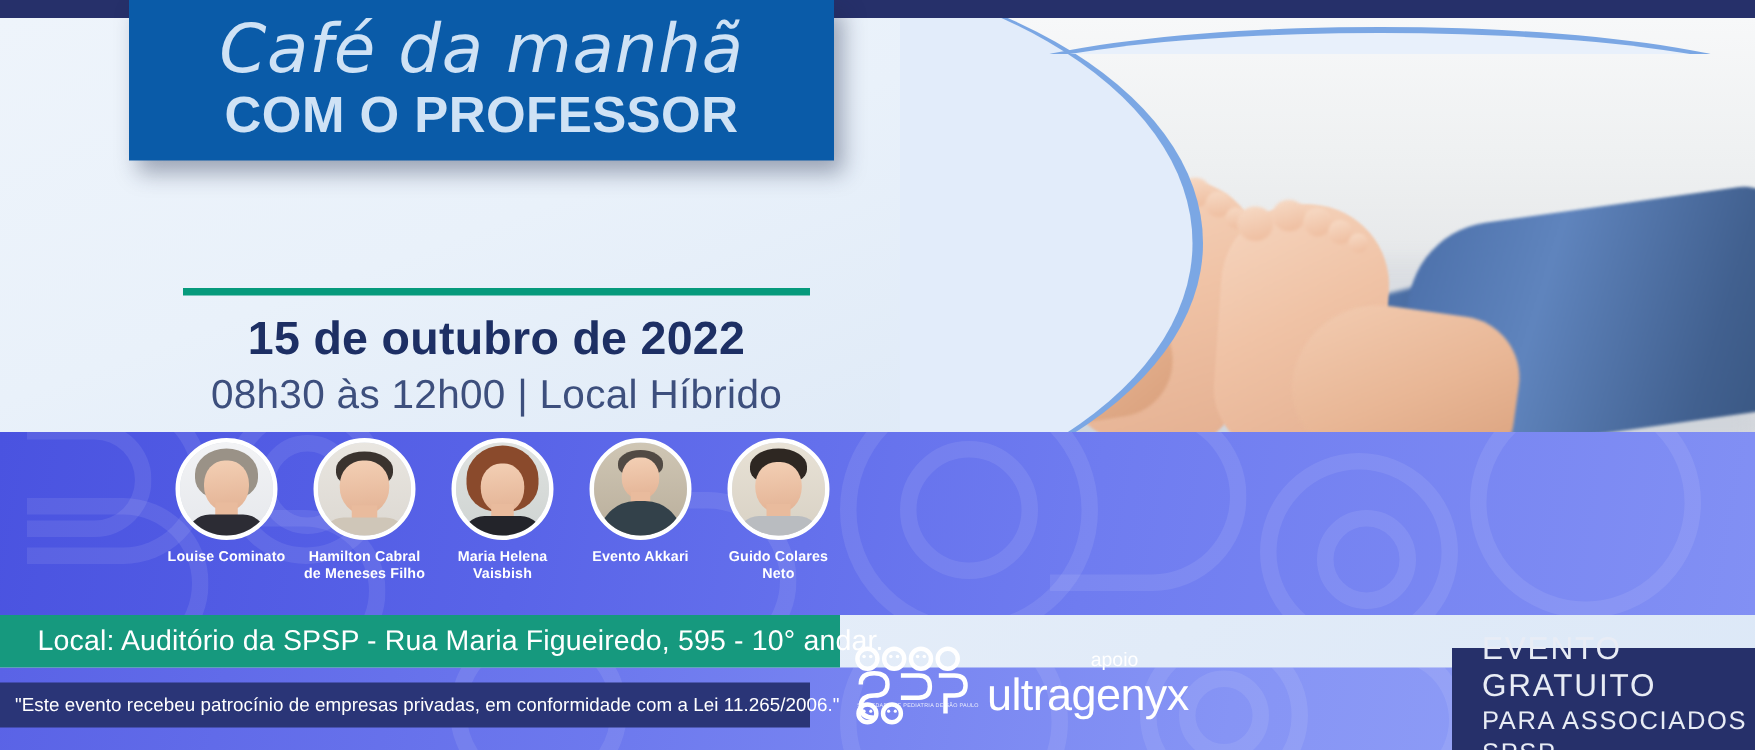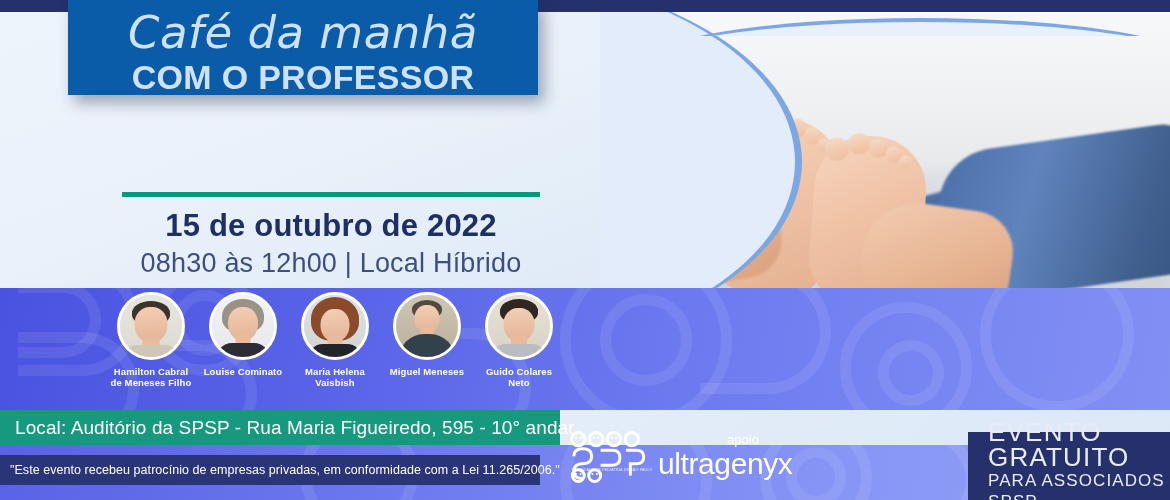--- a/index.html
+++ b/index.html
@@ -105,21 +105,21 @@
     transform:rotate(8deg);
   }
   .watch{
     position:absolute;left:22px;bottom:34px;width:34px;height:66px;
     background:linear-gradient(120deg,#5a3026,#3e1f18 60%,#54291f);
     border-radius:12px;transform:rotate(-20deg);filter:blur(0.8px);
   }
 
   
   .title-box{
-    position:absolute;left:68px;top:0;width:470px;height:95px;
+    position:absolute;left:86px;top:0;width:470px;height:107px;
     background:#0a5ba8;z-index:20;
     box-shadow:6px 8px 14px rgba(30,40,70,.38);
   }
   .t-script{
     color:#cfe2f5;font-style:italic;font-weight:400;
     font-size:45px;line-height:50px;text-align:center;
     margin-top:8px;letter-spacing:.5px;
     font-family:"DejaVu Sans", sans-serif;
   }
   .t-caps{
@@ -202,21 +202,21 @@
             background:#e9bb9d;}
   .pf .body{position:absolute;left:50%;transform:translateX(-50%);
             border-radius:32px 32px 0 0;}
 
   
   .local-bar{
     position:absolute;left:0;top:410px;width:560px;height:35px;
     background:#16997e;z-index:16;display:flex;align-items:center;
   }
   .local-bar span{
-    color:#ffffff;font-size:19px;padding-left:15px;white-space:nowrap;
+    color:#ffffff;font-size:19px;padding-left:25px;white-space:nowrap;
     letter-spacing:.1px;
   }
 
   
   .bottom-band{
     position:absolute;left:0;top:445px;width:1170px;height:55px;
     background:linear-gradient(100deg,#5a63e6 0%,#6d79ee 35%,#8694f5 70%,#93a2f7 100%);
     z-index:11;overflow:hidden;
   }
   .legal-bar{
@@ -247,21 +247,21 @@
     letter-spacing:-.4px;font-weight:400;
   }
 
   
   .free-badge{
     position:absolute;left:968px;top:432px;width:202px;height:68px;
     background:#26306a;z-index:19;
     display:flex;flex-direction:column;justify-content:center;
     align-items:flex-start;padding-left:20px;box-sizing:border-box;
   }
-  .fb1{color:#e8ecf5;font-size:26px;letter-spacing:1.2px;line-height:25px;}
+  .fb1{color:#e8ecf5;font-size:21px;letter-spacing:1.2px;line-height:25px;}
   .fb2{color:#e8ecf5;font-size:17px;letter-spacing:1.1px;line-height:21px;}
 </style>
 </head>
 <body>
 
 <div id="banner">
 
   <div class="photo-area">
     <div class="ph-bg"></div>
     <div class="ph-table"></div>
@@ -320,41 +320,41 @@
     <div class="wm wm-c" style="left:840px;top:14px;width:110px;height:110px;"></div>
     <div class="wm wm-c" style="left:878px;top:52px;width:44px;height:44px;"></div>
     <div class="wm wm-c" style="left:980px;top:-30px;width:132px;height:132px;"></div>
     <div class="wm wm-d" style="left:430px;top:40px;width:90px;height:96px;"></div>
 
     <div class="speakers-row">
 
       <div class="spk">
         <div class="spk-photo">
           <div class="pf">
+            <div class="bgf" style="background:linear-gradient(180deg,#f2f3f5,#e6e8ec);"></div>
+            <div class="hair" style="left:10px;top:4px;width:42px;height:34px;background:#9a9287;"></div>
+            <div class="face" style="top:12px;width:30px;height:34px;"></div>
+            <div class="neck" style="top:40px;width:15px;height:10px;"></div>
+            <div class="body" style="top:48px;width:54px;height:16px;background:#2c2c34;"></div>
+          </div>
+        </div>
+        <div class="spk-name">Louise Cominato</div>
+      </div>
+
+      <div class="spk">
+        <div class="spk-photo">
+          <div class="pf">
             <div class="bgf" style="background:linear-gradient(180deg,#e9e6e0,#dcd8d2);"></div>
             <div class="hair" style="left:12px;top:6px;width:38px;height:24px;background:#3a332e;"></div>
             <div class="face" style="top:12px;width:33px;height:36px;"></div>
             <div class="neck" style="top:42px;width:17px;height:10px;"></div>
             <div class="body" style="top:50px;width:56px;height:14px;background:#cfc6b8;"></div>
           </div>
         </div>
         <div class="spk-name">Hamilton Cabral<br>de Meneses Filho</div>
-      </div>
-
-      <div class="spk">
-        <div class="spk-photo">
-          <div class="pf">
-            <div class="bgf" style="background:linear-gradient(180deg,#f2f3f5,#e6e8ec);"></div>
-            <div class="hair" style="left:10px;top:4px;width:42px;height:34px;background:#9a9287;"></div>
-            <div class="face" style="top:12px;width:30px;height:34px;"></div>
-            <div class="neck" style="top:40px;width:15px;height:10px;"></div>
-            <div class="body" style="top:48px;width:54px;height:16px;background:#2c2c34;"></div>
-          </div>
-        </div>
-        <div class="spk-name">Louise Cominato</div>
       </div>
 
       <div class="spk">
         <div class="spk-photo">
           <div class="pf">
             <div class="bgf" style="background:linear-gradient(180deg,#dfe2e0,#cfd4d2);"></div>
             <div class="hair" style="left:7px;top:2px;width:48px;height:44px;background:#8a4a2c;"></div>
             <div class="face" style="top:14px;width:29px;height:33px;"></div>
             <div class="neck" style="top:41px;width:15px;height:10px;"></div>
             <div class="body" style="top:49px;width:54px;height:15px;background:#23242a;"></div>
@@ -366,21 +366,21 @@
       <div class="spk">
         <div class="spk-photo">
           <div class="pf">
             <div class="bgf" style="background:linear-gradient(180deg,#cfc6b4,#b9ae9b);"></div>
             <div class="hair" style="left:16px;top:5px;width:30px;height:18px;background:#514a44;"></div>
             <div class="face" style="top:10px;width:25px;height:28px;"></div>
             <div class="neck" style="top:33px;width:13px;height:8px;"></div>
             <div class="body" style="top:39px;width:56px;height:25px;background:#33414a;"></div>
           </div>
         </div>
-        <div class="spk-name">Miguel Meneses</div>
+        <div class="spk-name">Evento Akkari</div>
       </div>
 
       <div class="spk">
         <div class="spk-photo">
           <div class="pf">
             <div class="bgf" style="background:linear-gradient(180deg,#e8e2d6,#d8d1c4);"></div>
             <div class="hair" style="left:12px;top:4px;width:38px;height:24px;background:#2e2722;"></div>
             <div class="face" style="top:13px;width:31px;height:34px;"></div>
             <div class="neck" style="top:41px;width:16px;height:10px;"></div>
             <div class="body" style="top:49px;width:56px;height:15px;background:#b9bcc0;"></div>

